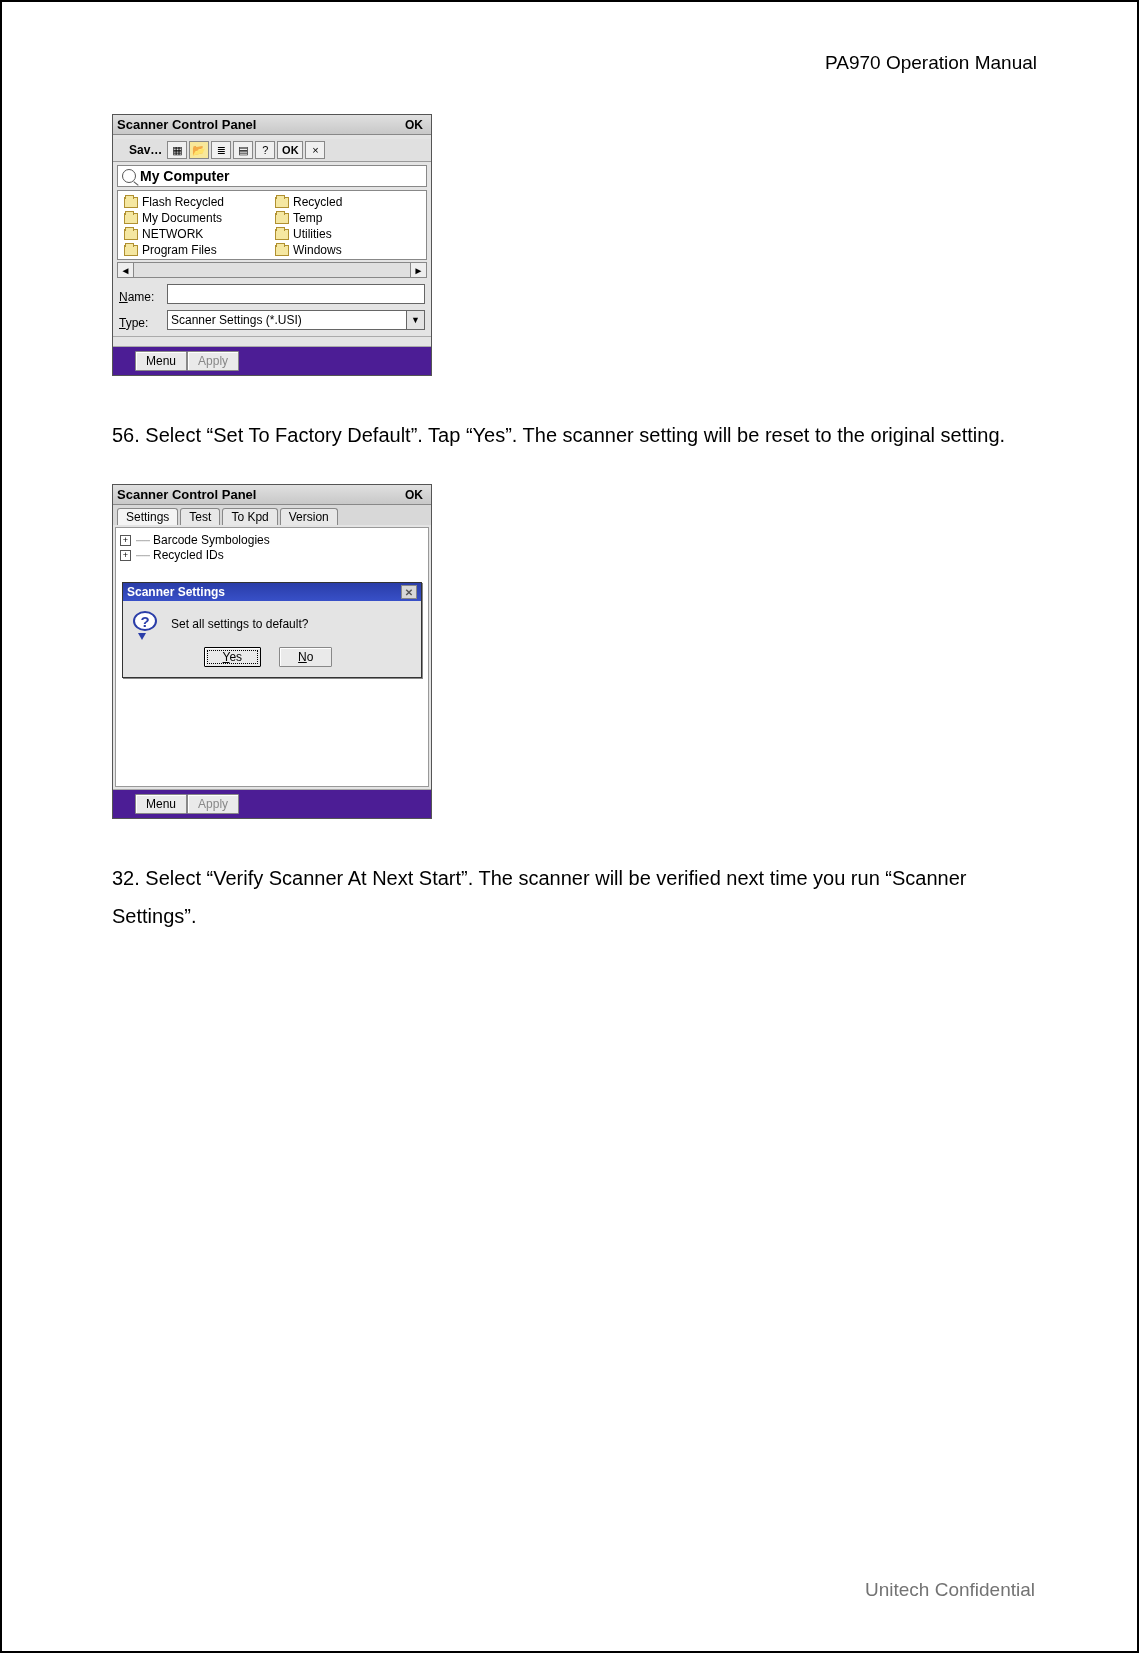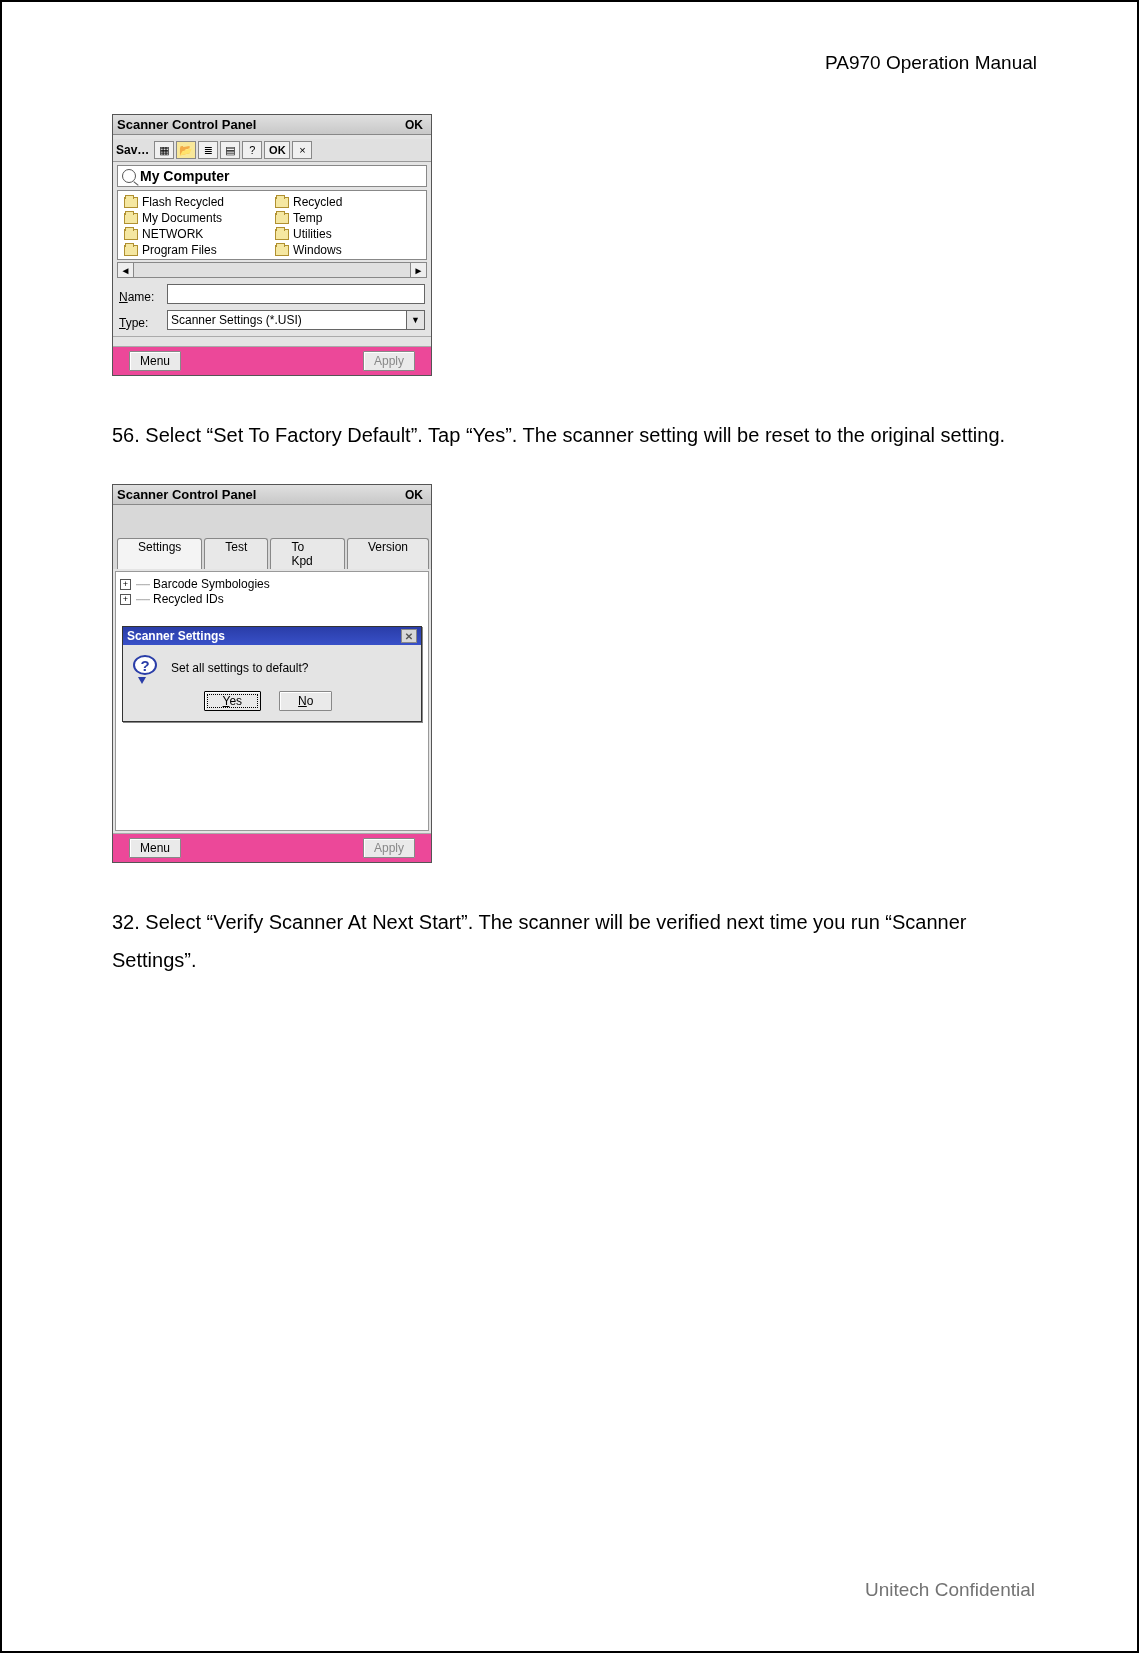--- a/index.html
+++ b/index.html
@@ -65,58 +65,56 @@
     gap: 0;
     background: #d8d8d8;
     padding-top: 3px;
     padding-left: 4px;
     font-size: 12px;
   }
   .tab {
     background: #e8e8e8;
     border: 1px solid #888;
     border-bottom: none;
-    padding: 1px 20px;
+    padding: 1px 8px;
     margin-right: 2px;
     border-radius: 3px 3px 0 0;
-    margin-top: 30px;
   }
   .tab.active {
     background: #f4f4f4;
     font-weight: normal;
   }
   .panel-body {
     background: #e4e4e4;
     flex: 1;
     position: relative;
     min-height: 250px;
   }
   .bottom-bar {
     display: flex;
-    justify-content: space-between;
-    padding: 4px 16px;
-    background: #ec4899;
+    padding: 4px 22px;
+    background: #4c1d95;
     border-top: 1px solid #aaa;
   }
   .btn {
     font-size: 12px;
     background: #eaeaea;
     border: 1px solid #888;
     padding: 2px 10px;
     border-radius: 1px;
     box-shadow: inset 1px 1px 0 #fff;
   }
   .btn.disabled { color: #888; }
   
   .save-toolbar {
     display: flex;
     align-items: center;
     gap: 2px;
     background: #e0e0e0;
-    padding: 2px 0;
+    padding: 2px 13px;
     border-bottom: 1px solid #999;
     font-size: 12px;
   }
   .save-toolbar .lbl { font-weight: bold; padding: 0 3px;}
   .ticon {
     width: 20px; height: 18px;
     border: 1px solid #888;
     background: #f0f0f0;
     display: flex; align-items:center; justify-content:center;
     font-size: 11px;

